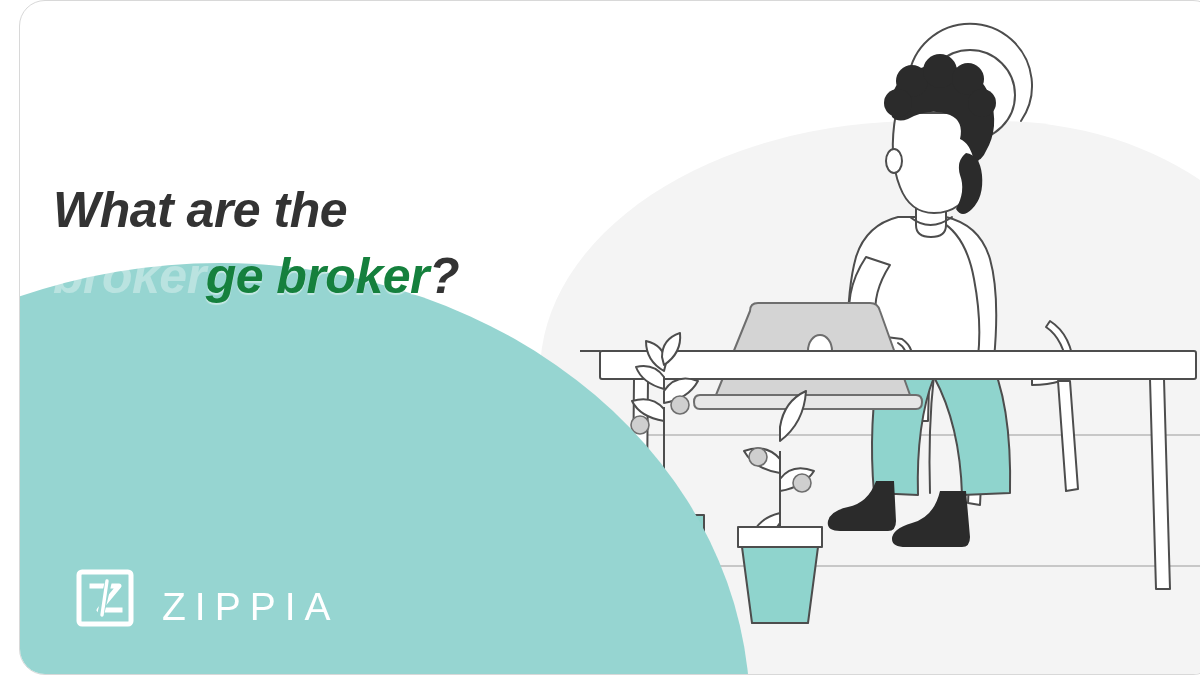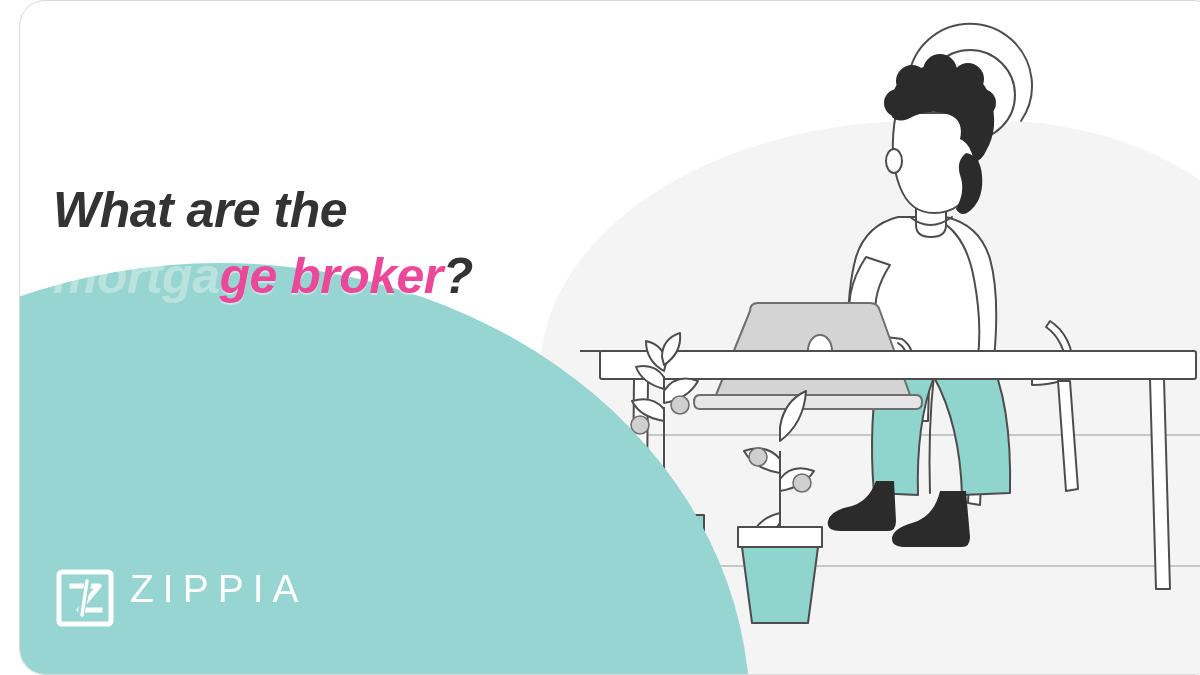--- a/index.html
+++ b/index.html
@@ -69,34 +69,34 @@
     font-weight: bold;
     font-size: 50px;
     line-height: 66px;
     letter-spacing: -0.5px;
     color: #333333;
     white-space: nowrap;
   }
   .headline .ln { display: block; }
   .hl-hidden { color: rgba(255,255,255,0.34); }
   .hl-teal {
-    color: #ec4899;
+    color: #15803d;
     text-shadow: 0 2px 1px rgba(255,255,255,0.45);
   }
   .hl-dark { color: #333333; }
 
   
   .logo {
     position: absolute;
-    left: 36px;
+    left: 56px;
     top: 568px;
     z-index: 9;
     display: flex;
-    align-items: flex-start;
-    gap: 16px;
+    align-items: flex-end;
+    gap: 28px;
   }
   .logo-mark {
     width: 58px;
     height: 58px;
     position: relative;
   }
   .logo-wordmark { display: block; }
   .logo-text {
     font-size: 39px;
     letter-spacing: 9px;
@@ -247,21 +247,21 @@
       <path class="ol" d="M158,506 h84 v20 h-84 z"></path>
       <path class="tl" d="M162,526 h76 l-10,76 h-56 z"></path>
     </g>
 
   </svg>
 
   <div class="teal-blob"></div>
 
   <div class="headline">
     <span class="ln">What are the</span>
-    <span class="ln"><span class="hl-hidden">mortga</span><span class="hl-teal">ge broker</span><span class="hl-dark">?</span></span>
+    <span class="ln"><span class="hl-hidden">broker</span><span class="hl-teal">ge broker</span><span class="hl-dark">?</span></span>
   </div>
 
   <div class="logo">
     <div class="logo-mark">
       <svg viewBox="0 0 58 58" width="58" height="58">
         <rect x="3" y="3" width="52" height="52" rx="3" fill="none" stroke="#ffffff" stroke-width="5"></rect>
         <path d="M16,17 h27 l-20,24 h21" fill="none" stroke="#ffffff" stroke-width="5" stroke-linejoin="round" stroke-linecap="square"></path>
         <path d="M33,10 L24,48" fill="none" stroke="#96d5d1" stroke-width="7" stroke-linecap="round"></path>
         <path d="M31,12 L26,46" fill="none" stroke="#ffffff" stroke-width="3.4" stroke-linecap="round"></path>
       </svg>

